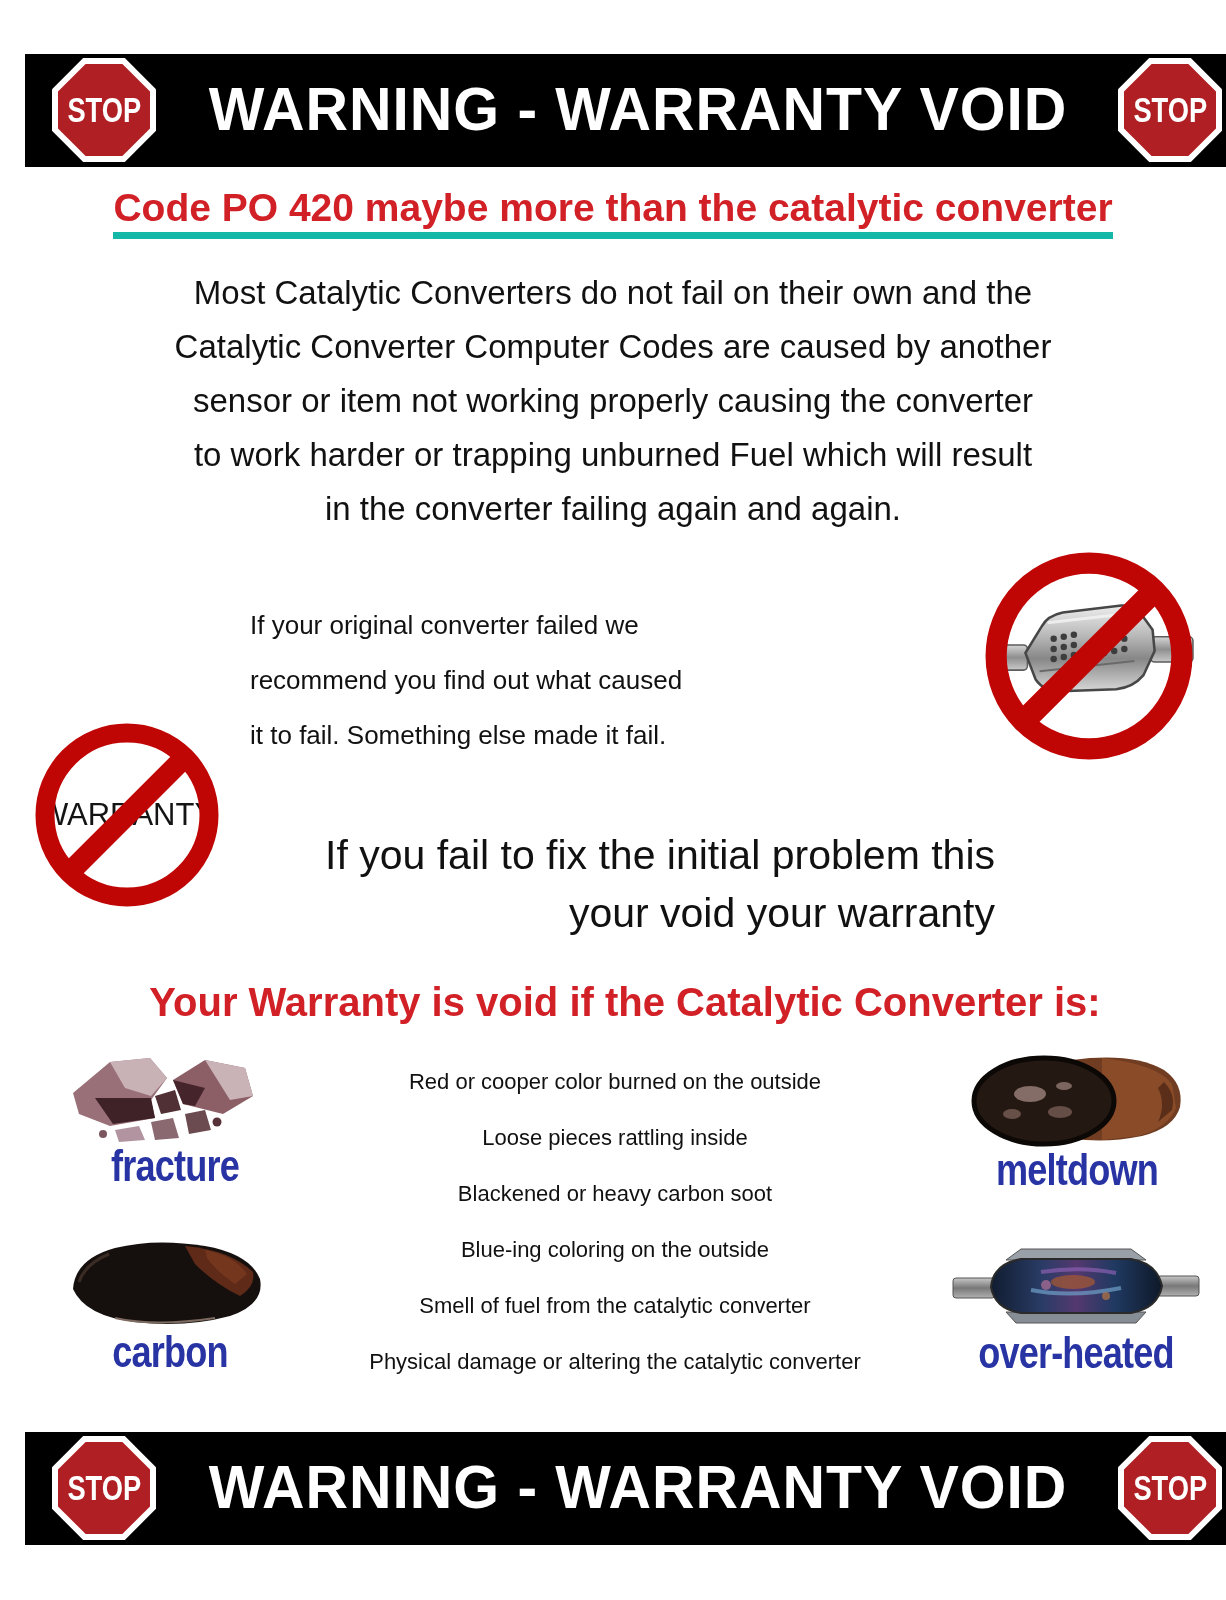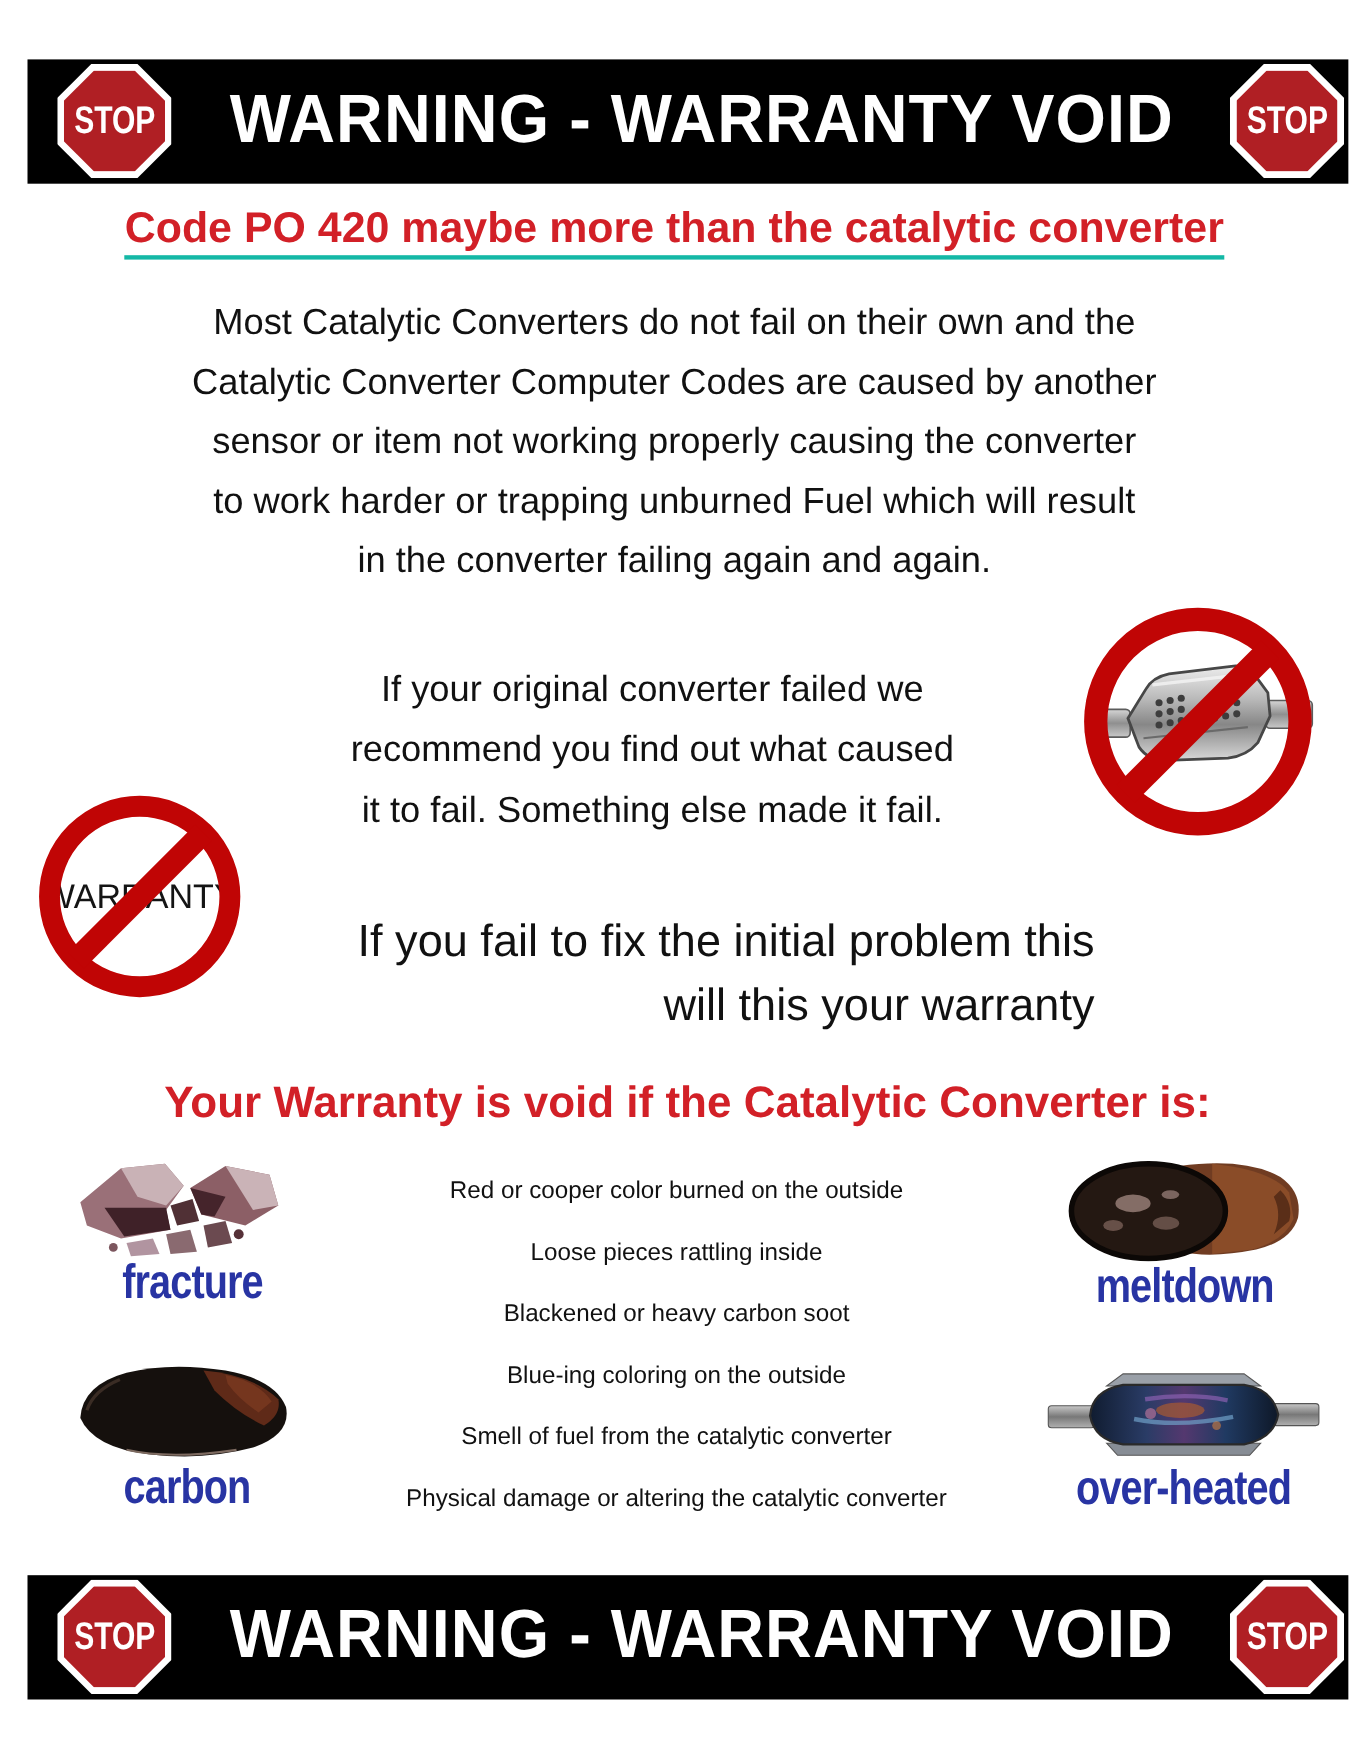--- a/index.html
+++ b/index.html
@@ -28,34 +28,34 @@
     position:absolute; inset:6px; background:#b01f24;
     display:flex; align-items:center; justify-content:center;
   }
   .stop-text { color:#fff; font-weight:bold; font-size:35px; transform:scaleX(0.78); letter-spacing:0px; }
 
   
   .code-heading {
     position:absolute; top:186px; left:0; width:100%; margin:0;
     text-align:center; color:#d22027; font-size:39px; font-weight:bold;
   }
-  .code-heading .underline { border-bottom:4px solid #14b8a6; padding-bottom:3px; }
+  .code-heading .underline { border-bottom:7px solid #14b8a6; padding-bottom:3px; }
   .void-heading {
     position:absolute; top:980px; left:0; width:100%; margin:0;
     text-align:center; color:#d22027; font-size:40px; font-weight:bold;padding-left:12px;
   }
 
   
   .intro {
     position:absolute; top:266px; left:93px; width:1040px;
     text-align:center; font-size:33px; line-height:54px;
   }
   .recommend {
-    position:absolute; top:598px; left:238px; width:710px;
-    text-align:center; font-size:33px; line-height:55px;
+    position:absolute; top:598px; left:250px; width:710px;
+    text-align:left; font-size:26px; line-height:55px;
   }
   .void-warning {
     position:absolute; top:826px; left:205px; width:790px;
     text-align:right; font-size:41px; line-height:58px;
   }
 
   
   .no-converter { position:absolute; top:548px; left:981px; width:216px; height:216px; }
   .no-warranty  { position:absolute; top:719px; left:31px;  width:192px; height:192px; }
   .no-converter svg, .no-warranty svg { width:100%; height:100%; display:block; }
@@ -168,21 +168,21 @@
   <div class="no-warranty">
     <svg viewBox="0 0 192 192">
       <text x="96" y="106" text-anchor="middle" font-size="31" fill="#141414" font-family="Liberation Sans, sans-serif">WARRANTY</text>
       <circle cx="96" cy="96" r="82" fill="none" stroke="#c00505" stroke-width="19"></circle>
       <line x1="38" y1="154" x2="154" y2="38" stroke="#c00505" stroke-width="21"></line>
     </svg>
   </div>
 
   <div class="void-warning">
     <div>If you fail to fix the initial problem this</div>
-    <div>will this your warranty</div>
+    <div>your void your warranty</div>
   </div>
 
   <h2 class="void-heading">Your Warranty is void if the Catalytic Converter is:</h2>
 
   <div class="figure fig-fracture">
     <svg width="240" height="95" viewBox="0 0 240 95">
       <path d="M18,45 L55,14 L95,10 L112,30 L96,52 L100,70 L55,78 L24,66 Z" fill="#9a7078"></path>
       <path d="M55,14 L95,10 L112,30 L96,48 L70,40 Z" fill="#c9b2b6"></path>
       <path d="M40,50 L96,50 L100,70 L58,76 Z" fill="#3f2128"></path>
       <path d="M118,32 L150,12 L190,20 L198,48 L168,66 L128,56 Z" fill="#8c5f66"></path>

